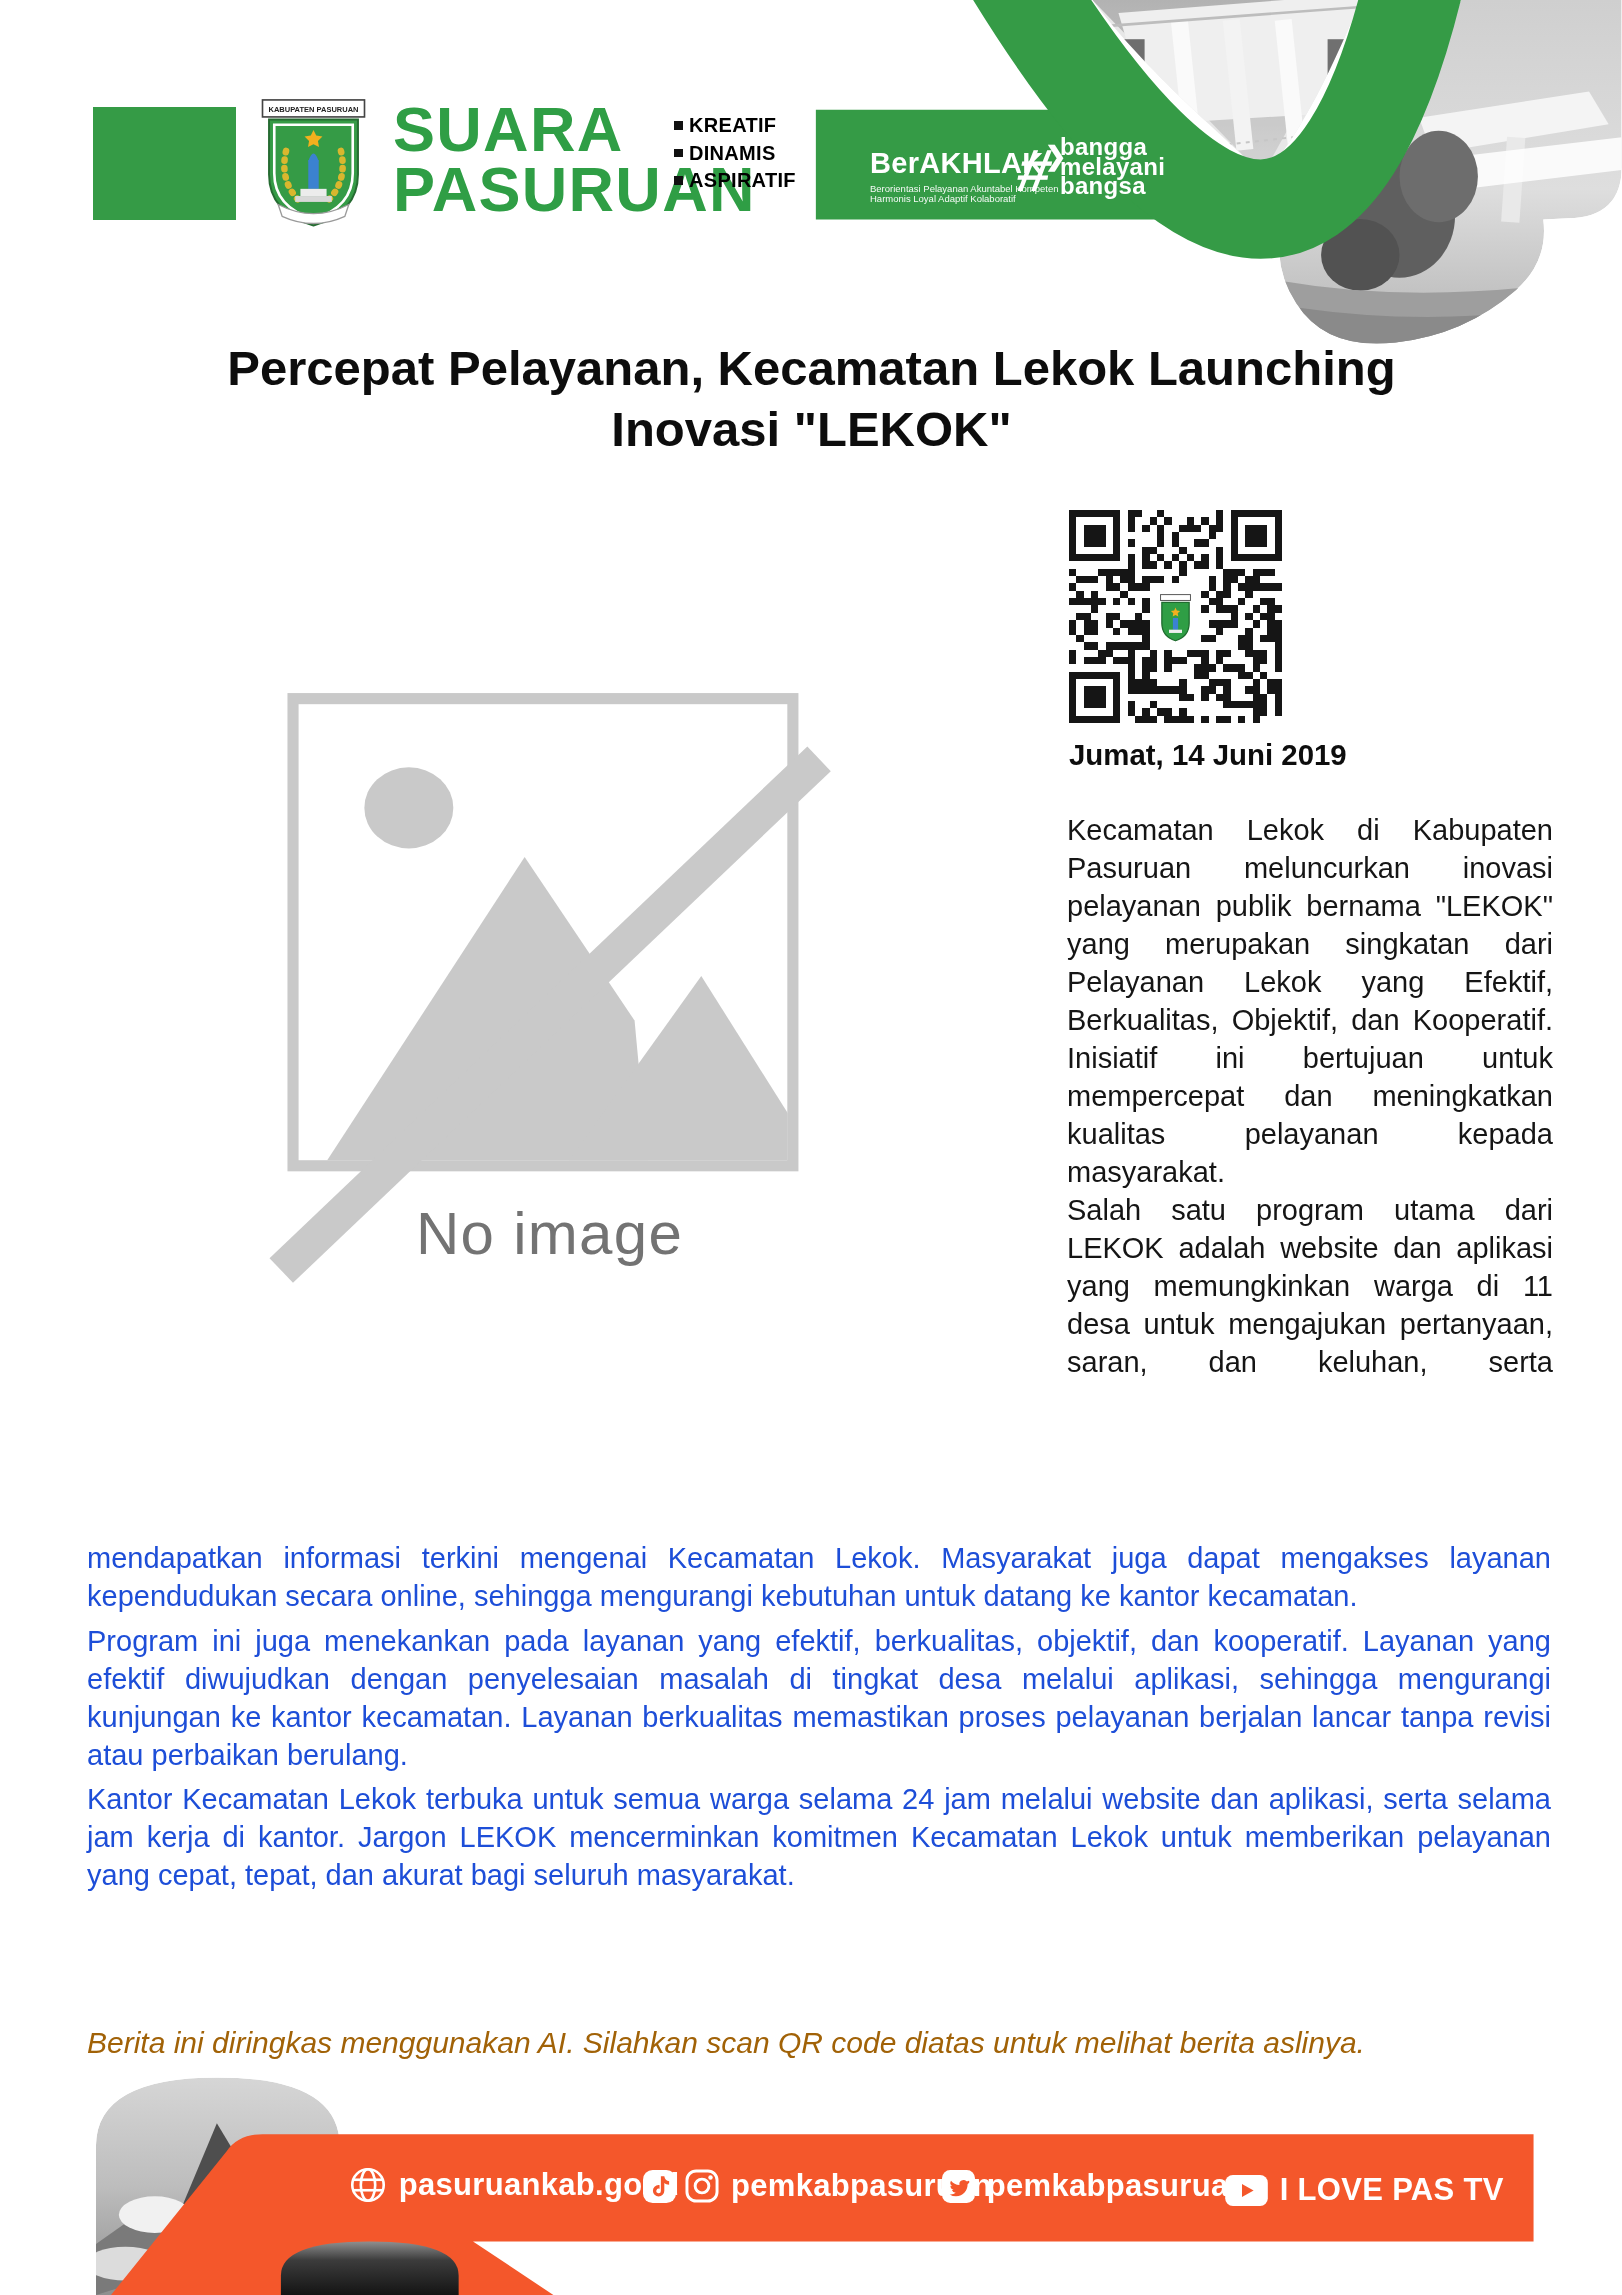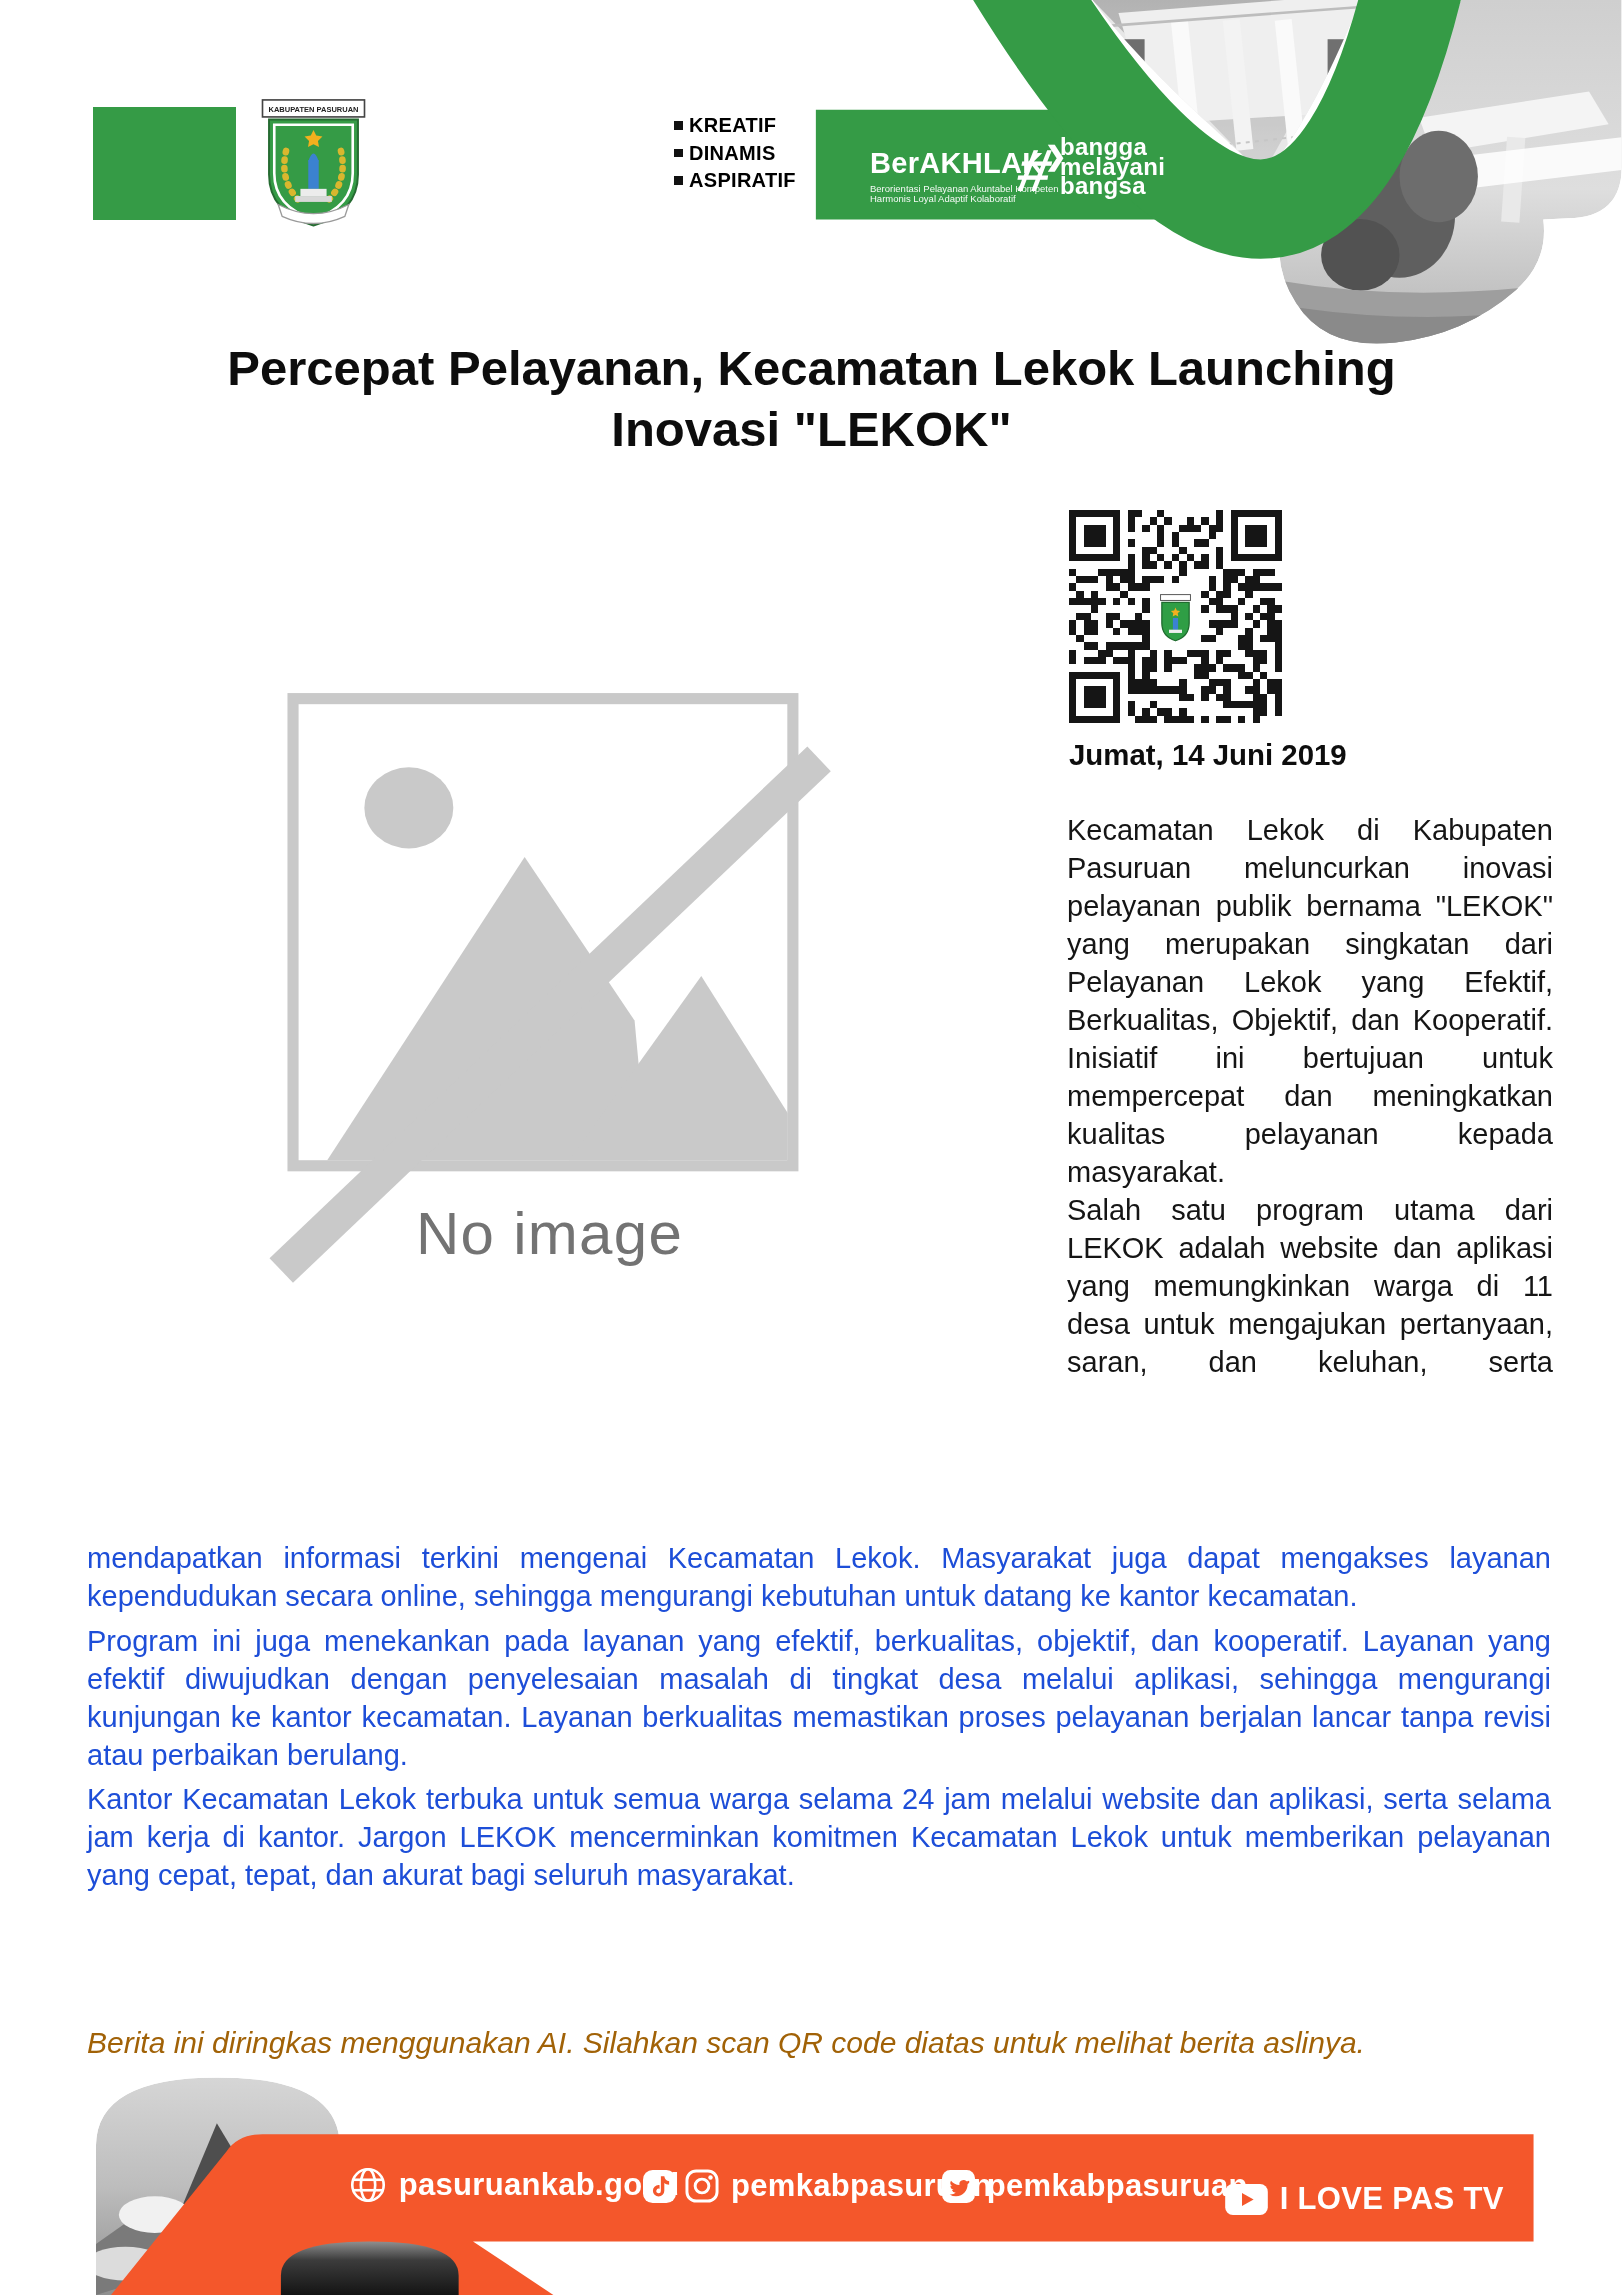--- a/index.html
+++ b/index.html
@@ -72,20 +72,24 @@
     <path d="M86,52 l4.2,8.6 9.5,1.4 -6.9,6.7 1.6,9.4 -8.4,-4.4 -8.4,4.4 1.6,-9.4 -6.9,-6.7 9.5,-1.4 Z" fill="#f2b01e"></path>
     <path d="M44,84 Q34,128 62,158" fill="none" stroke="#d9b72e" stroke-width="10" stroke-linecap="round" stroke-dasharray="2 11"></path>
     <path d="M128,84 Q138,128 110,158" fill="none" stroke="#d9b72e" stroke-width="10" stroke-linecap="round" stroke-dasharray="2 11"></path>
     <path d="M78,100 Q86,76 94,100 Z" fill="#3b82d0"></path>
     <rect x="78" y="98" width="16" height="44" fill="#3b82d0"></rect>
     <rect x="66" y="142" width="40" height="11" fill="#ececec"></rect>
     <rect x="58" y="153" width="56" height="9" fill="#d8d8d8"></rect>
     <path d="M32,166 Q86,194 140,166 L134,184 Q86,206 38,184 Z" fill="#ffffff" stroke="#9a9a9a" stroke-width="2"></path>
   </svg>
 
+  <div class="abs brand">
+    <div>SUARA</div>
+    <div class="l2">PASURUAN</div>
+  </div>
 
   <div class="abs tagline">
     <div class="item">
       <span class="sq"></span>
       <span class="txt">KREATIF</span>
     </div>
     <div class="item">
       <span class="sq"></span>
       <span class="txt">DINAMIS</span>
     </div>
@@ -655,21 +659,21 @@
 
     <div class="f-item" style="left:942px;top:9.2px;">
       <svg width="33" height="33" viewBox="0 0 48 48">
         <rect x="0" y="0" width="48" height="48" rx="12" fill="#fff"></rect>
         <path d="M39,15.5 c-1.1,0.5 -2.2,0.8 -3.4,1 a6,6 0 0 0 -10.2,5.4 c-5,-0.2 -9.4,-2.6 -12.3,-6.2 a6 6 0 0 0 1.8,8 c-0.9,0 -1.8,-0.3 -2.6,-0.7 a6,6 0 0 0 4.8,5.9 c-0.9,0.2 -1.8,0.3 -2.7,0.1 a6,6 0 0 0 5.6,4.1 a12,12 0 0 1 -8.8,2.5 a17,17 0 0 0 9.1,2.7 c10.9,0 16.9,-9 16.9,-16.9 v-0.8 c1.1,-0.8 2.1,-1.9 2.8,-3.1 z" fill="#F4572B"></path>
       </svg>
       <span class="gap"></span>
       <span class="label">pemkabpasuruan_</span>
     </div>
 
-    <div class="f-item" style="left:1225px;top:22px;">
+    <div class="f-item" style="left:1225px;top:13px;">
       <svg width="43" height="31" viewBox="0 0 66 48">
         <rect x="0" y="0" width="66" height="48" rx="12" fill="#fff"></rect>
         <polygon points="26,14 26,34 44,24" fill="#F4572B"></polygon>
       </svg>
       <span class="gap"></span>
       <span class="label">I LOVE PAS TV</span>
     </div>
   </div>
 
 </div>

